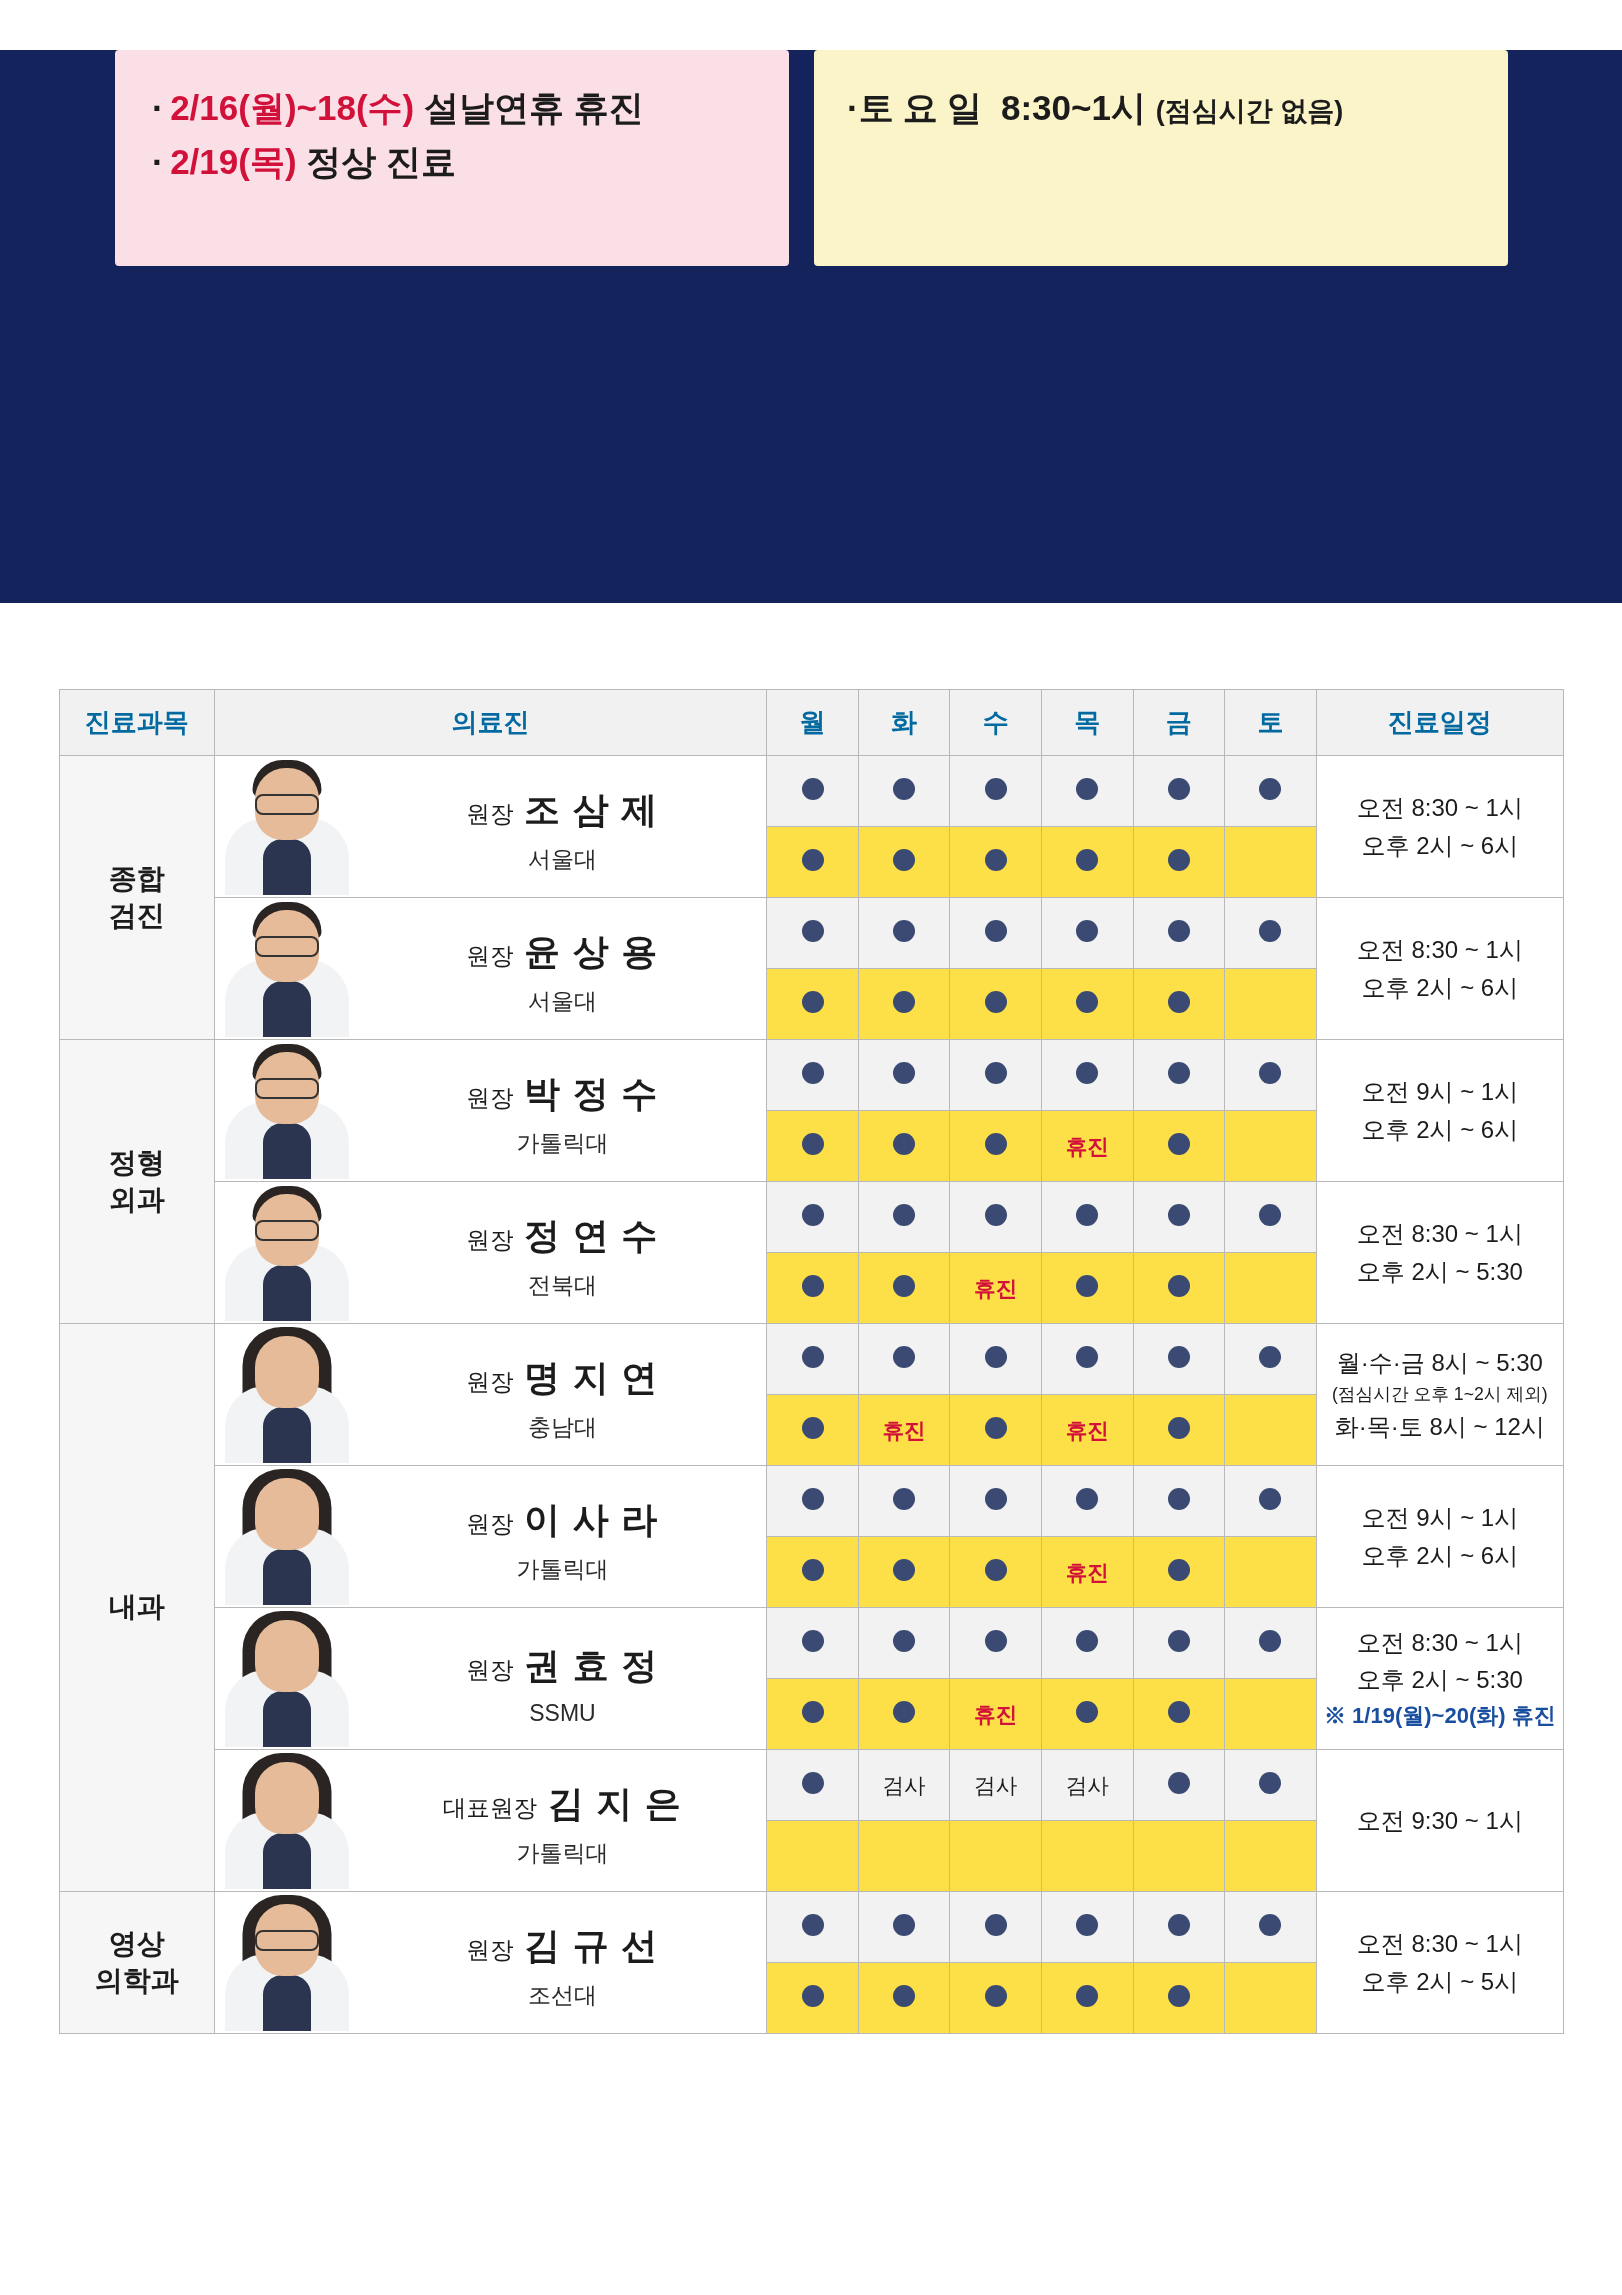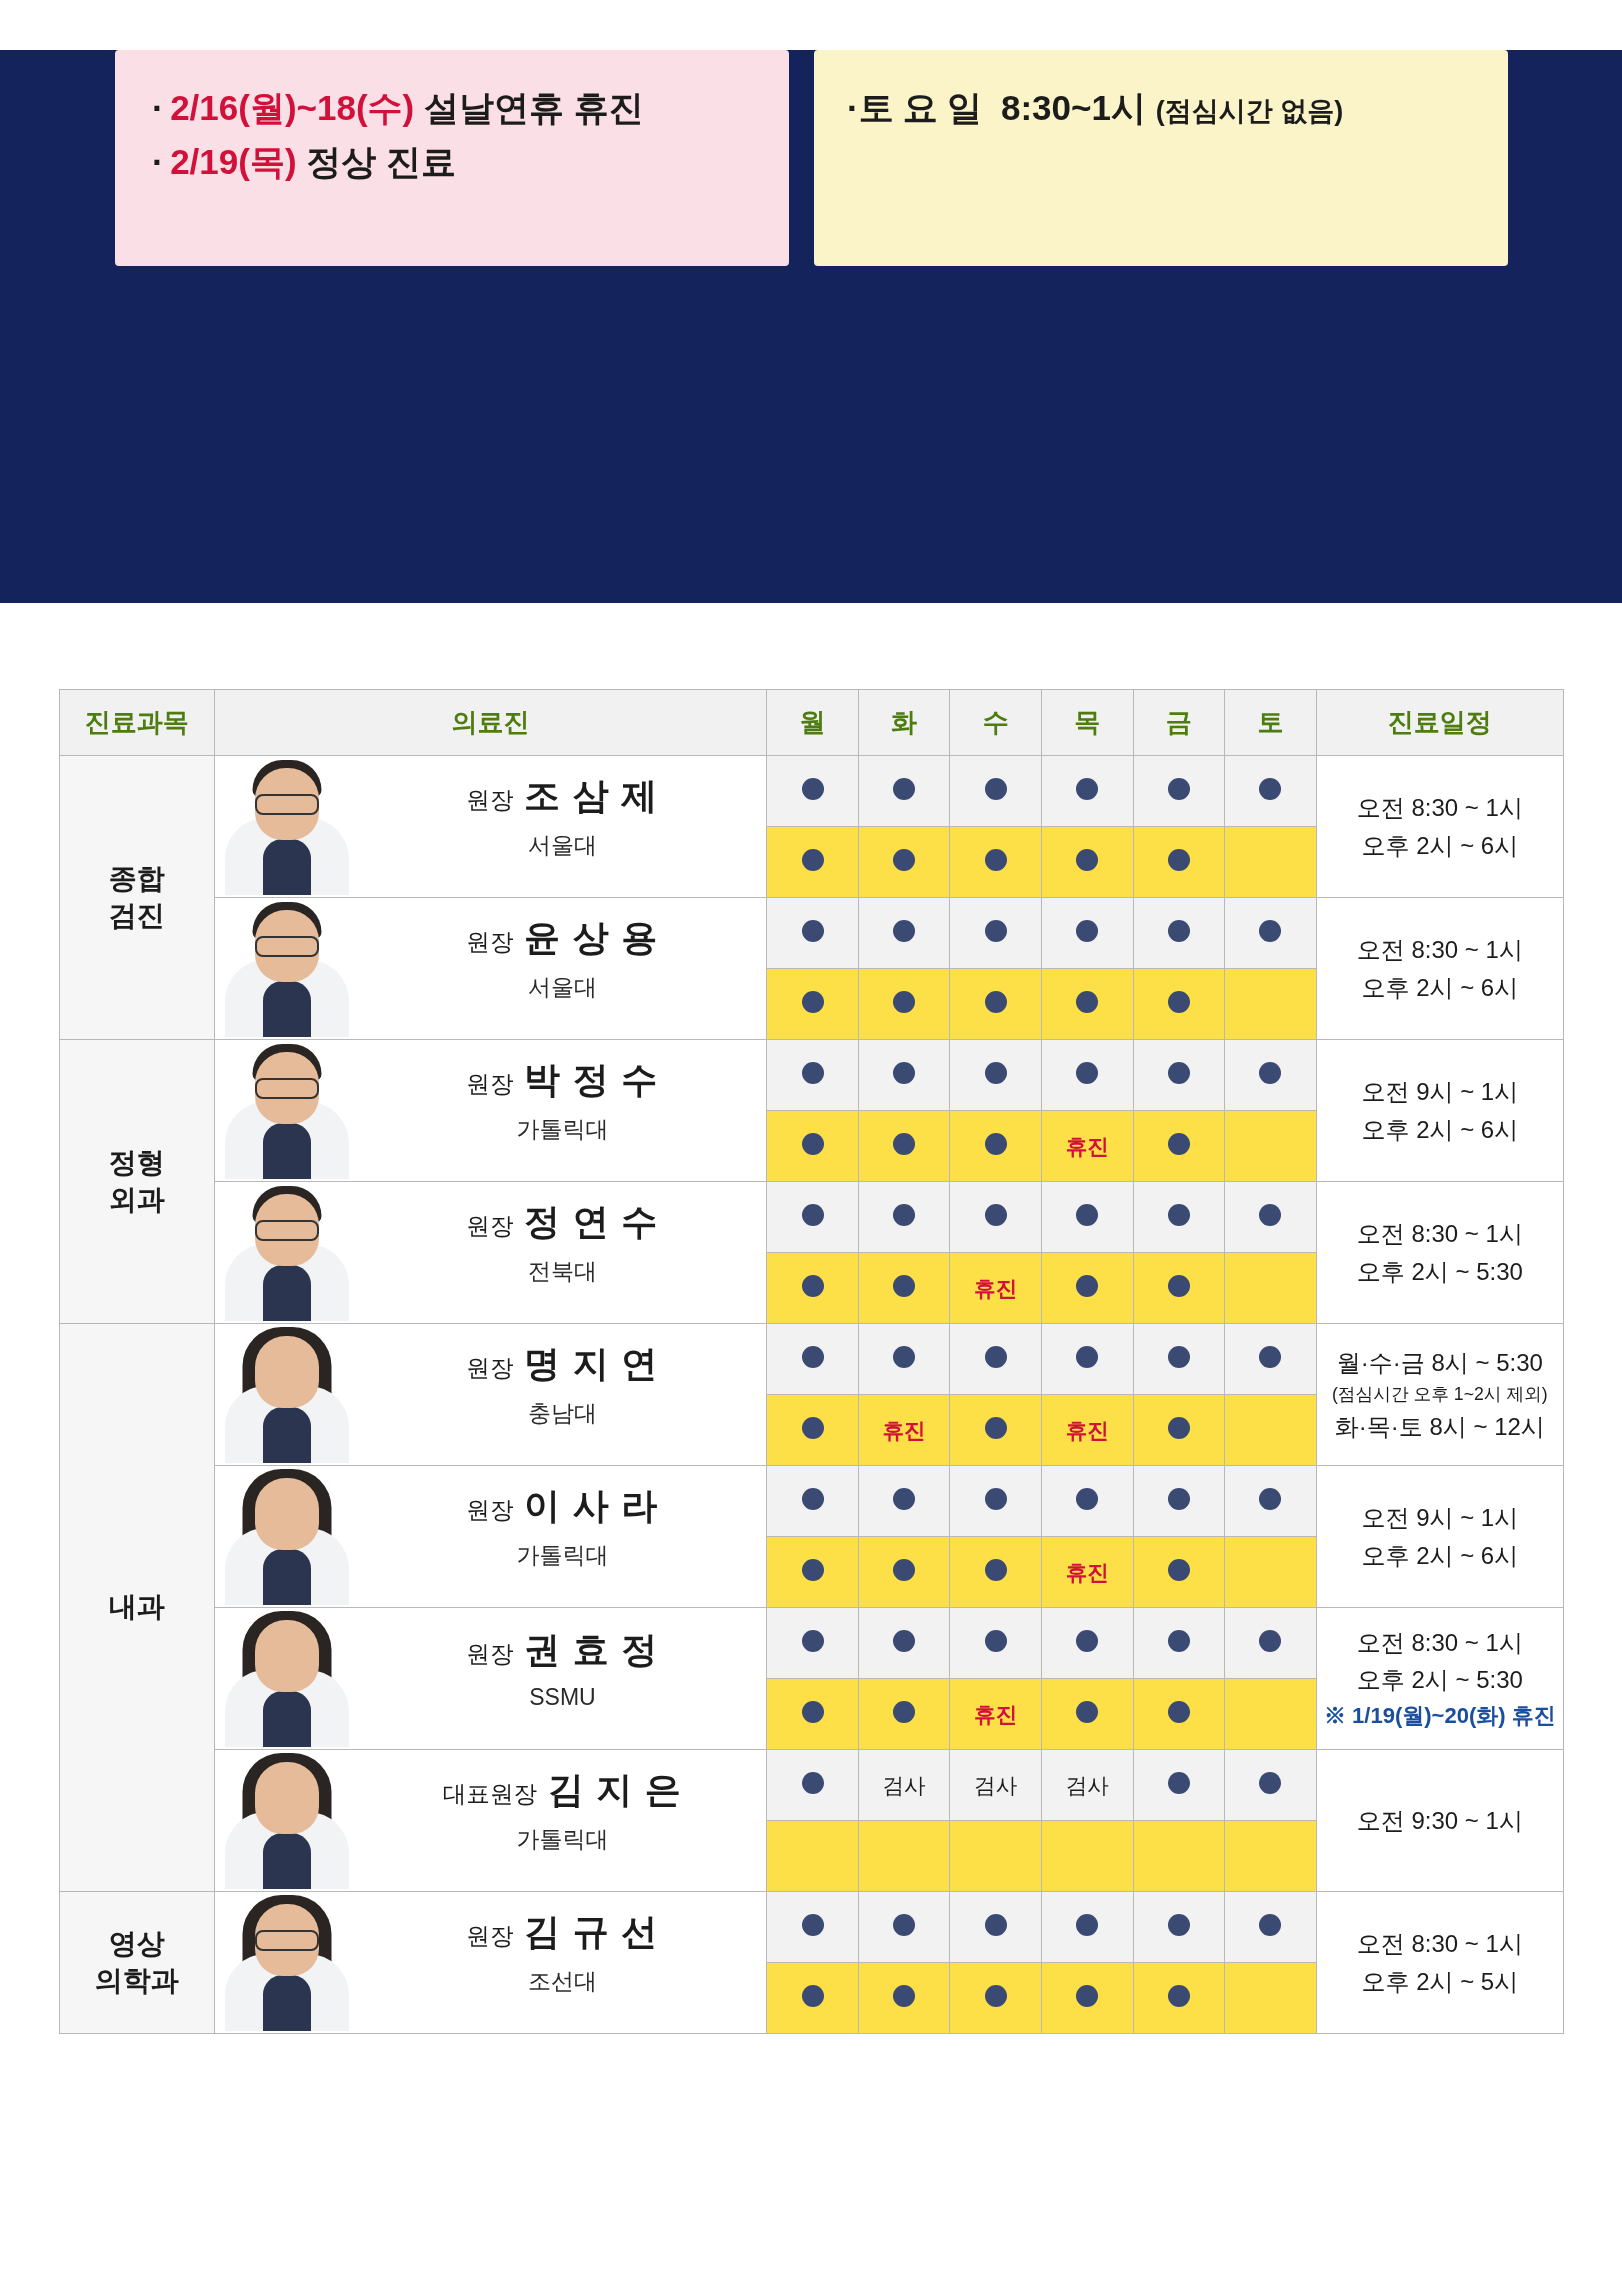--- a/index.html
+++ b/index.html
@@ -104,41 +104,41 @@
   table.schedule th, table.schedule td {
     border: 0.7px solid #b8b8b8;
     text-align: center;
     vertical-align: middle;
   }
   thead th {
     background: #f1f1f1;
     font-size: 26px;
     font-weight: bold;
     height: 63px;
-    color: #4d7c0f;
+    color: #0369a1;
   }
   .col-dept { width: 152px; }
   .col-doc  { width: 543px; }
   .col-day  { width: 90px; }
   .col-sched{ width: 243px; }
 
   td.dept {
     background: #f6f6f6;
     font-size: 28px;
     font-weight: bold;
     line-height: 1.32;
     color: #1c1c1c;
   }
   td.doctor {
     padding: 0;
     background: #ffffff;
   }
   .doc-inner {
     display: flex;
-    align-items: center;
+    align-items: flex-end;
     height: 100%;
     min-height: 136px;
   }
   .photo {
     width: 144px;
     height: 136px;
     flex: 0 0 144px;
     position: relative;
     overflow: hidden;
   }

